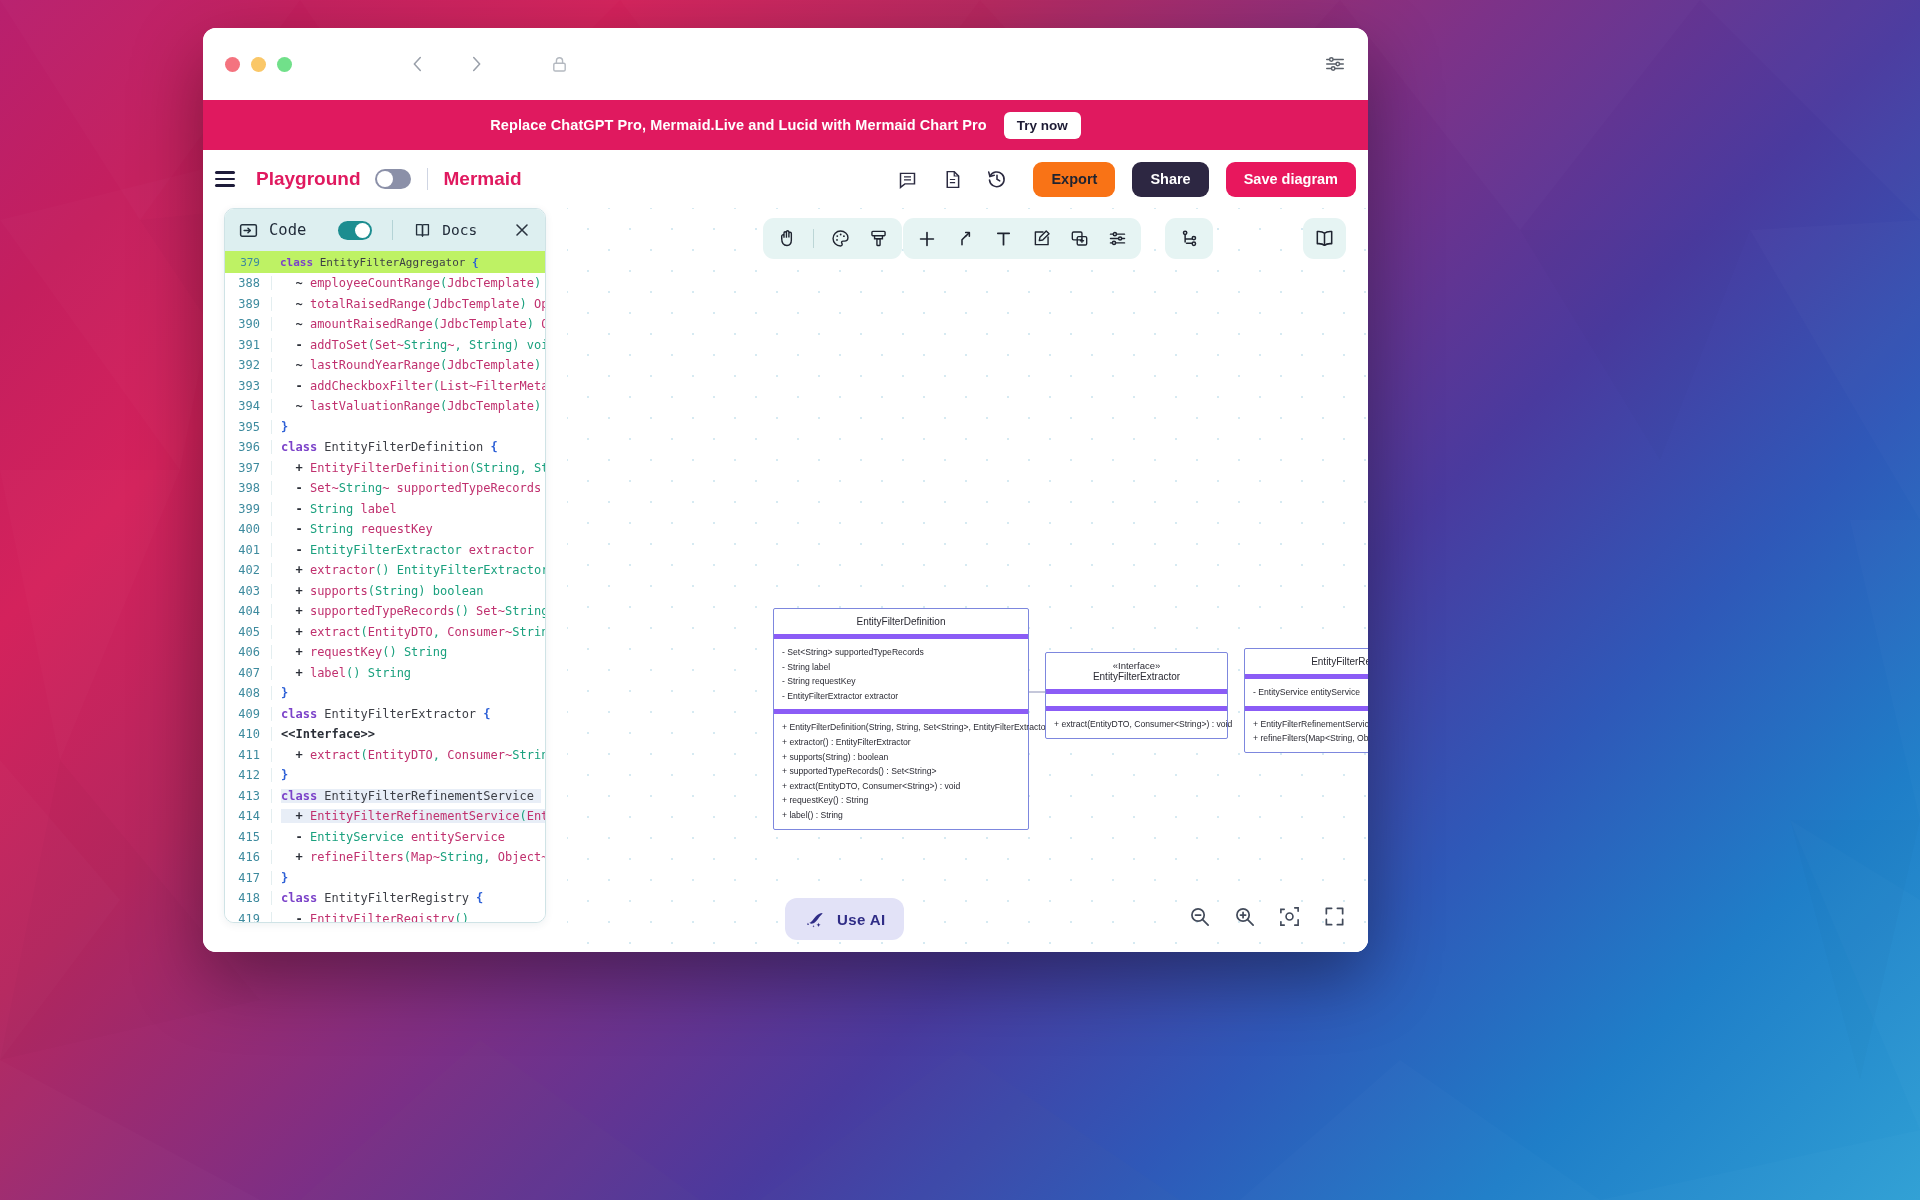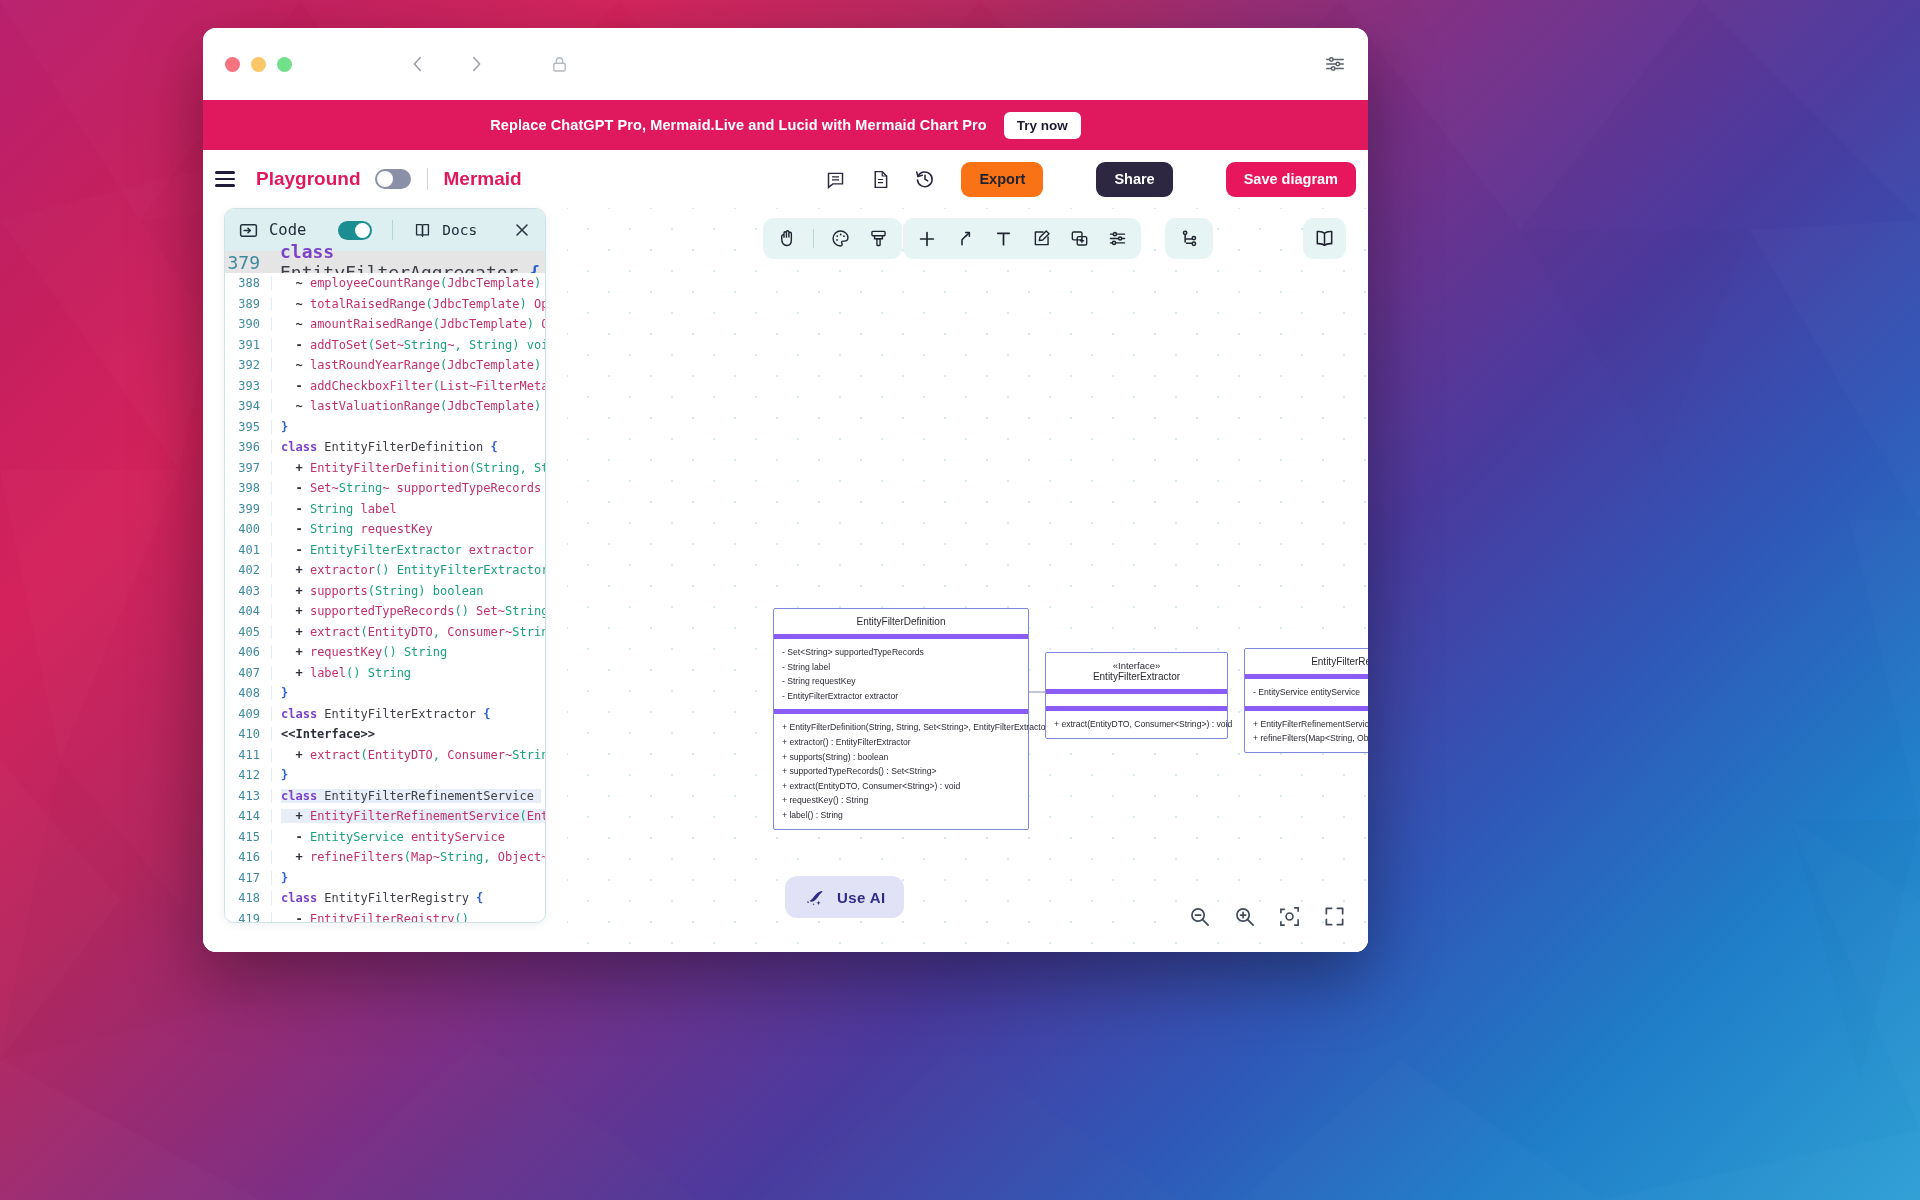--- a/index.html
+++ b/index.html
@@ -38,21 +38,21 @@
   .appbar { height: 58px; background:#fff; display:flex; align-items:center; padding:0 12px; flex:none;}
   .burger { display:flex; flex-direction:column; gap:4px; cursor:pointer; margin-right:21px;}
   .burger i { display:block; width:20px; height:2.4px; background:#1e1c3a; border-radius:2px;}
   .pg-label { color:#e0195f; font-size:19px; font-weight:700; }
   .toggle-pill { width:36px; height:20px; border-radius:11px; background:#8b90a8; position:relative; margin-left:14px; cursor:pointer;}
   .toggle-pill::after { content:""; position:absolute; left:2px; top:2px; width:16px; height:16px; border-radius:50%; background:#fff;}
   .vdiv { width:1px; height:22px; background:#cfd5e3; margin:0 16px; }
   .mer-label { color:#e0195f; font-size:19px; font-weight:700;}
   .appbar-right { margin-left:auto; display:flex; align-items:center; gap:17px;}
   .icbtn { width:28px; height:28px; display:flex; align-items:center; justify-content:center; color:#2b2a40; cursor:pointer;}
-  .btn { border:none; border-radius:9px; font-size:14.5px; font-weight:700; cursor:pointer; height:35px; padding:0 18px; font-family:"Liberation Sans",sans-serif;margin-left:36px;}
+  .btn { border:none; border-radius:9px; font-size:14.5px; font-weight:700; cursor:pointer; height:35px; padding:0 18px; font-family:"Liberation Sans",sans-serif;}
   .btn.export { background:#f97316; color:#1f2330; margin-left:5px;}
   .btn.share { background:#2d2742; color:#fff; }
   .btn.save { background:#e8175d; color:#fff; }
 
   
   .body { flex:1; display:flex; position:relative; background:#fff; min-height:0;}
 
   
   .codepanel {
     position:absolute; left:21px; top:0px; width:322px; height:715px;
@@ -60,21 +60,21 @@
     display:flex; flex-direction:column; box-shadow:0 2px 8px rgba(20,60,70,.07);
   }
   .code-head { height:42px; background:#ddeff0; display:flex; align-items:center; padding:0 13px; gap:10px; flex:none;}
   .code-head .ttl { font-size:15.5px; color:#1f2937; font-family:"DejaVu Sans Mono", monospace;}
   .sw { width:34px; height:19px; border-radius:10px; background:#1c8d90; position:relative; margin-left:22px; cursor:pointer;}
   .sw::after { content:""; position:absolute; right:2px; top:2px; width:15px; height:15px; border-radius:50%; background:#fff;}
   .hdiv { width:1px; height:20px; background:#b4d3d6; margin:0 10px;}
   .docs { font-size:14.5px; color:#1f2937; font-family:"DejaVu Sans Mono", monospace;}
   .xbtn { margin-left:auto; color:#2b3440; cursor:pointer; display:flex;}
 
-  .sticky-line { height:20px; background:#e5e5e5; display:flex; align-items:center; font-family:"DejaVu Sans Mono", monospace; font-size:18px; flex:none; border-bottom:0;justify-content:flex-end;}
+  .sticky-line { height:20px; background:#bef264; display:flex; align-items:center; font-family:"DejaVu Sans Mono", monospace; font-size:11px; flex:none; border-bottom:0;justify-content:flex-end;}
   .code-scroll { flex:1; overflow:hidden; background:#fff; position:relative;}
   .cl { display:flex; height:20.5px; align-items:center; font-family:"DejaVu Sans Mono", monospace; font-size:12px; white-space:pre;}
   .ln { width:46px; text-align:right; padding-right:11px; color:#3d8a9e; flex:none; }
   .ctext { padding-left:9px; border-left:1px solid #e3eef0; flex:1; overflow:hidden;}
   .cl.hl .ctext > span:first-child, .cl.hl { }
   .k-class { color:#7b42c9; font-weight:700;}
   .k-type  { color:#1aa17e; }
   .k-name  { color:#c0306e; }
   .k-punc  { color:#1aa17e; }
   .k-brace { color:#2c5fd6; font-weight:700;}
@@ -98,21 +98,21 @@
   .tbdiv { width:1px; height:19px; background:#bcd6d6;}
 
   
   .uml { position:absolute; background:#fff; border:1px solid #7d87de; border-radius:2px; }
   .uml .hdr { text-align:center; font-size:10px; color:#2a2a33; padding:7px 6px; font-family:"Liberation Sans", sans-serif;}
   .uml .hdr .st { display:block; font-size:9.5px; }
   .uml .sec { border-top:5px solid #8b5cf6; padding:6px 8px;}
   .uml .sec div { font-size:8.6px; color:#2a2a33; line-height:14.6px; white-space:nowrap; }
 
   
-  .useai { position:absolute; left:218px; bottom:34px; background:#e2e2f7; border-radius:12px; height:42px; display:flex; align-items:center; gap:11px; padding:0 18px; cursor:pointer;}
+  .useai { position:absolute; left:218px; bottom:12px; background:#e2e2f7; border-radius:12px; height:42px; display:flex; align-items:center; gap:11px; padding:0 18px; cursor:pointer;}
   .useai span { color:#2f2c86; font-size:15px; font-weight:700; letter-spacing:.4px;}
   .zoomctl { position:absolute; right:22px; bottom:24px; display:flex; align-items:center; gap:22px; color:#424a5a;}
   .zoomctl > div { cursor:pointer; display:flex;}
   .bookicon { position:absolute; right:22px; top:10px; background:#e6f4f3; border-radius:11px; width:43px; height:41px; display:flex; align-items:center; justify-content:center; color:#1f2430; cursor:pointer;}
 </style>
 </head>
 <body>
 
 <svg class="bg-poly" viewBox="0 0 1920 1200" preserveAspectRatio="none">
   <g fill="#ffffff" fill-opacity="0.05">

